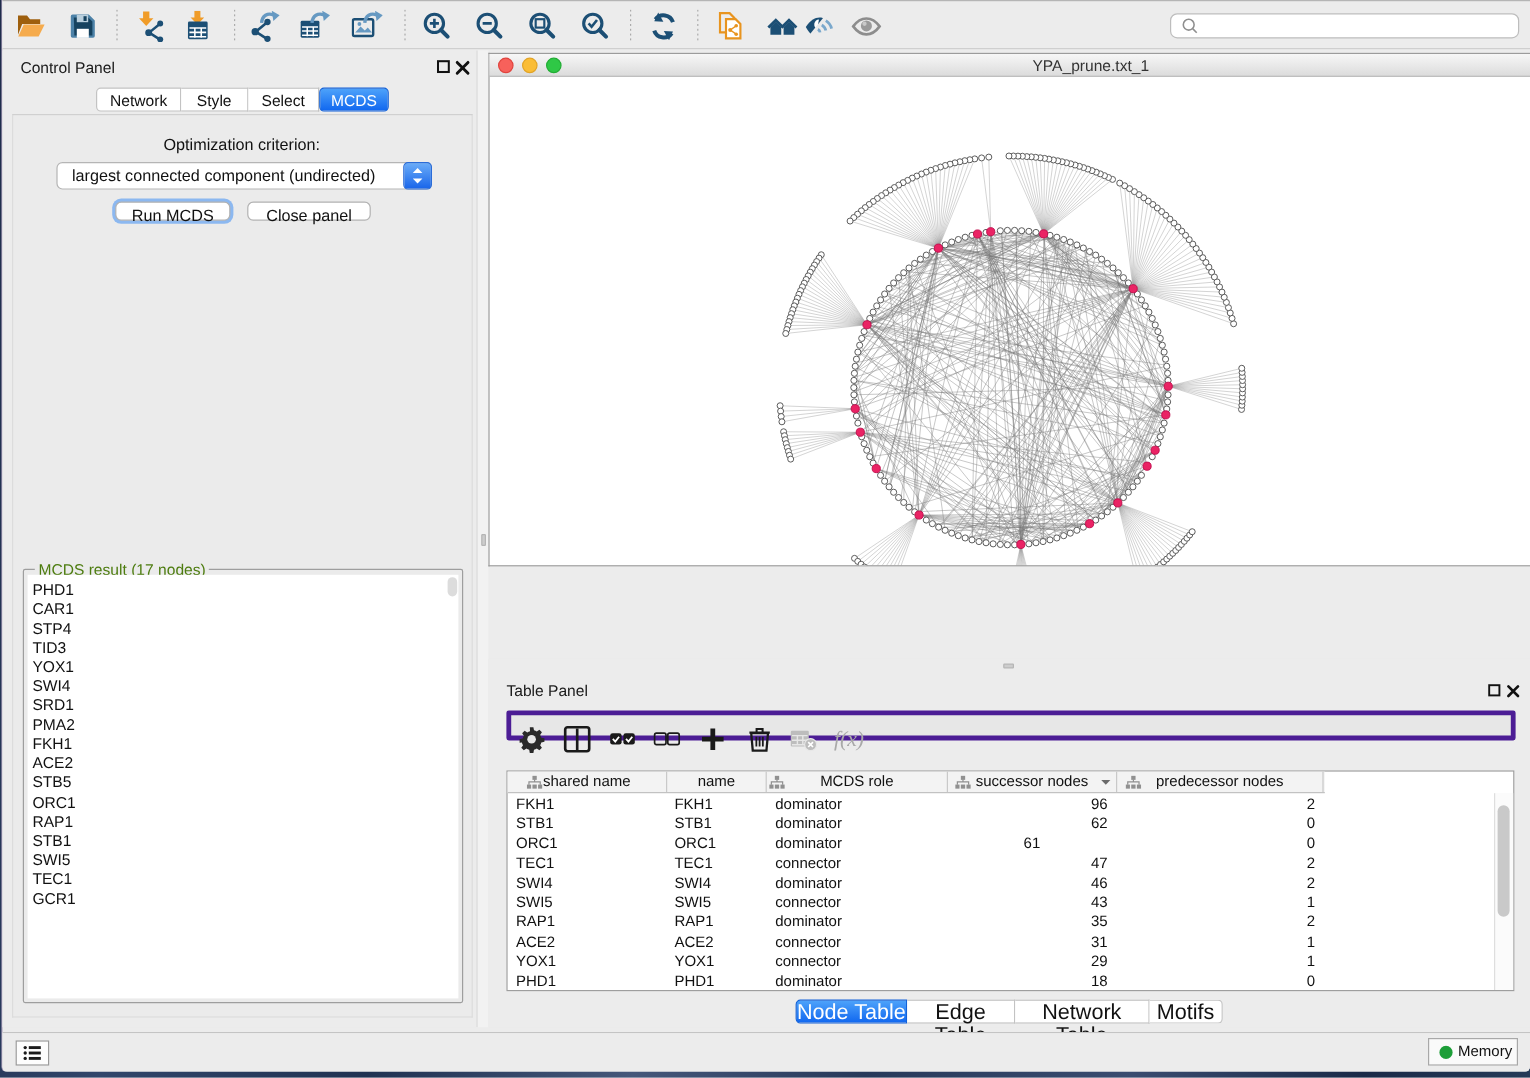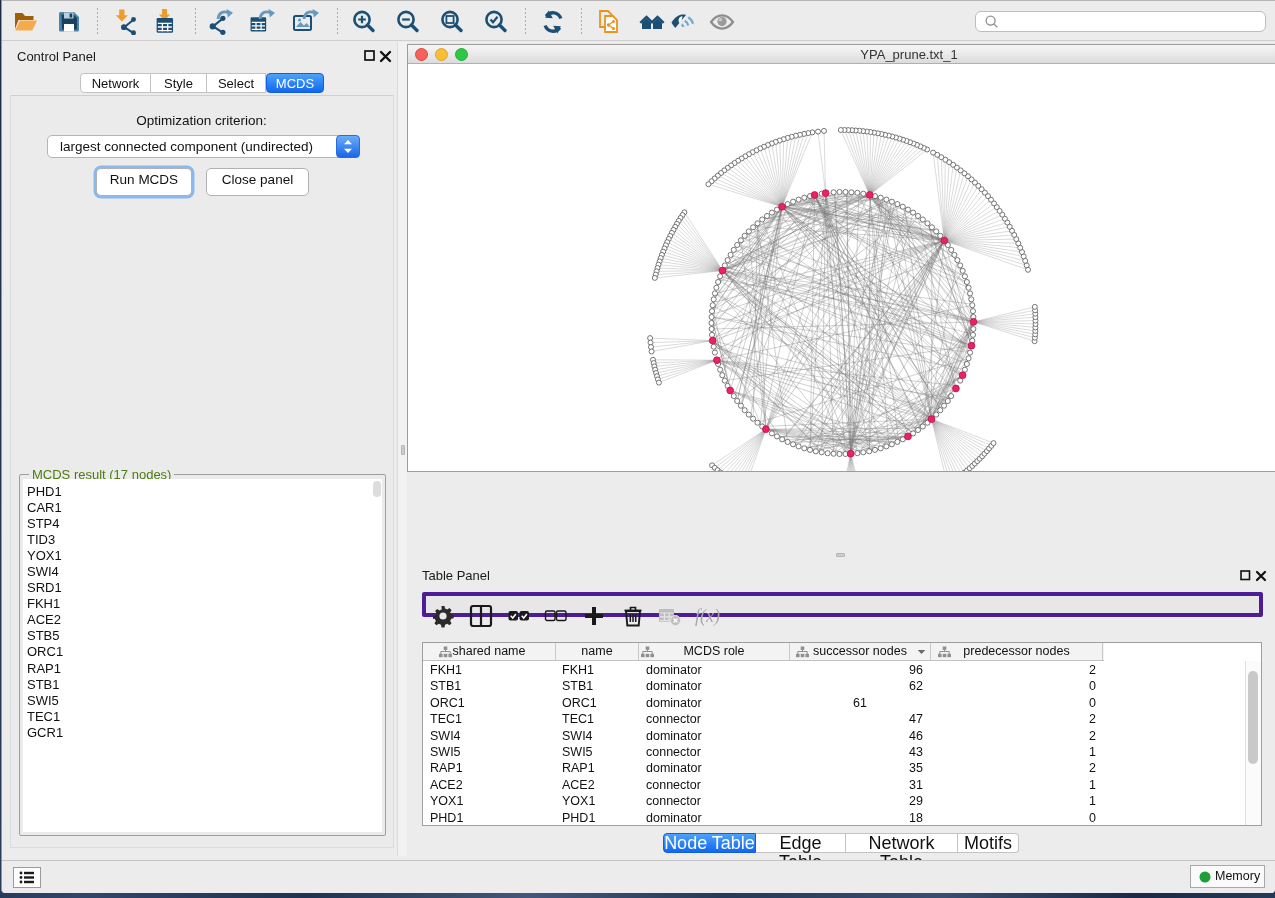--- a/index.html
+++ b/index.html
@@ -23,21 +23,21 @@
 .tab{background:#fff;border:1px solid #c3c3c3;border-left:none;color:#111;text-align:center;
 line-height:19px;padding:0 14px}
 .tab.first{border-left:1px solid #c3c3c3;border-radius:4px 0 0 4px}
 .tab.last{border-radius:0 4px 4px 0}
 .tab.sel{background:linear-gradient(#4da2fa,#1168f0);color:#fff;border:1px solid #1261d8;border-radius:4px}
 
 #combo{position:absolute;left:45px;top:93px;width:313px;height:23px;background:#fff;
 border:1px solid #b5b5b5;border-radius:5px;font-size:13.5px;color:#111;line-height:21px;padding-left:12px}
 #combo-btn{position:absolute;right:-1px;top:-1px;width:24px;height:23px;border-radius:4px;
 background:linear-gradient(#6aacf8,#1a66ea);border:1px solid #2a6cd8}
-.btn{position:absolute;height:28px;background:#fff;border:1px solid #b2b2b2;border-radius:5px;
+.btn{position:absolute;height:16px;background:#fff;border:1px solid #b2b2b2;border-radius:5px;
 font-size:13.5px;color:#111;text-align:center;line-height:21px}
 
 #grp{position:absolute;left:17px;top:432px;width:367px;height:362px;border:1px solid #9e9e9e;border-radius:2px}
 #grp-label{position:absolute;left:9px;top:-8px;background:#ebebeb;padding:0 3px;font-size:13px;color:#4d7c0f}
 #grp-list{position:absolute;left:3px;top:4px;right:3px;bottom:3px;background:#fff;font-size:13px;color:#111;padding-top:5px}
 #grp-list div{height:16.05px;line-height:16.05px;padding-left:4px}
 #grp-sb{position:absolute;right:1px;top:2px;width:8px;height:88px;background:#dcdcdc;border-radius:4px}
 
 #netwin{position:absolute;left:405px;top:44px;right:0;height:428px;background:#fff;
 border:1px solid #9c9c9c;border-right:none}
@@ -234,20 +234,21 @@
       <div id="grp">
         <div id="grp-label">MCDS result (17 nodes)</div>
         <div id="grp-list">
           <div>PHD1</div>
           <div>CAR1</div>
           <div>STP4</div>
           <div>TID3</div>
           <div>YOX1</div>
           <div>SWI4</div>
           <div>SRD1</div>
+          <div>PMA2</div>
           <div>FKH1</div>
           <div>ACE2</div>
           <div>STB5</div>
           <div>ORC1</div>
           <div>RAP1</div>
           <div>STB1</div>
           <div>SWI5</div>
           <div>TEC1</div>
           <div>GCR1</div>
           <div id="grp-sb"></div>

